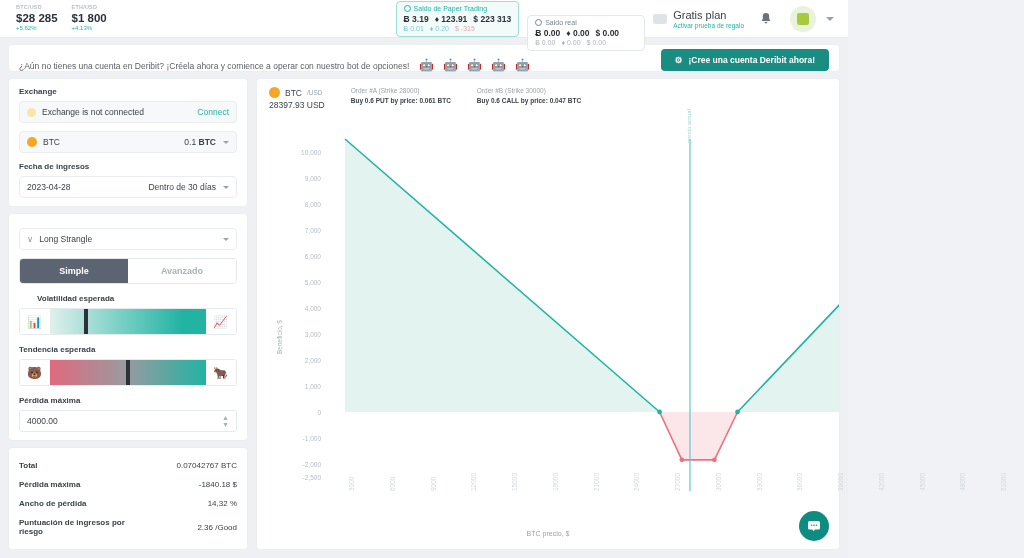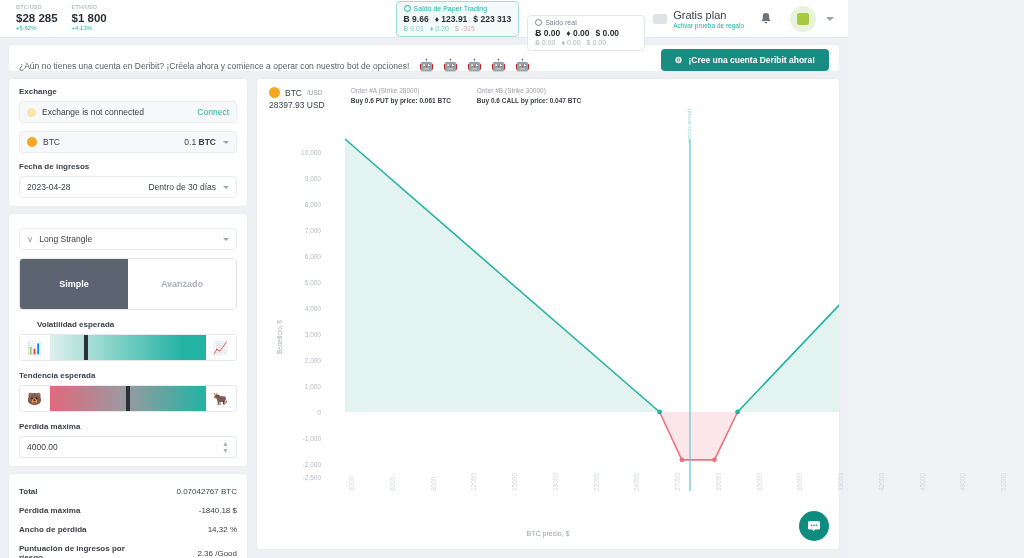--- a/index.html
+++ b/index.html
@@ -91,21 +91,21 @@
   .val-strong { font-size:8.5px; color:#3b4249; }
 
   .strat-head { display:flex; align-items:center; }
   .info-ico {
     width:11px;height:11px;border-radius:50%;border:1px solid #6b7279;
     display:flex;align-items:center;justify-content:center; font-size:6px; color:#6b7279;
   }
   .seg {
     display:flex; margin-top:8px; border-radius:4px; overflow:hidden; border:1px solid #e3e6ea;
   }
-  .seg > div { flex:1; text-align:center; font-size:9px; font-weight:bold; padding: 20px 0; cursor:pointer;}
+  .seg > div { flex:1; text-align:center; font-size:9px; font-weight:bold; padding: 7px 0; cursor:pointer;}
   .seg .on { background:#5b6470; color:#fff; }
   .seg .off { background:#fff; color:#aab1b8; }
 
   .slider-wrap { display:flex; align-items:stretch; height:27px; border:1px solid #e7eaed; border-radius:3px; overflow:hidden; margin-top:2px;}
   .slider-icon { width:30px; background:#fff; display:flex;align-items:center;justify-content:center; font-size:12px;}
   .slider-track { flex:1; position:relative; }
   .vol-track { background: linear-gradient(90deg,#dff0ec 0%, #22b3a3 85%); }
   .trend-track { background: linear-gradient(90deg,#e0697d 0%, #9a9aa0 48%, #22b3a3 100%); }
   .handle { position:absolute; top:0; bottom:0; width:4px; background:#2b3138; }
 
@@ -176,21 +176,21 @@
     </div>
 
     <div class="hdr-spacer"></div>
 
     <div class="bal-box">
       <div class="bal-title">
         <span class="bal-dot"></span>
         <span>Saldo de Paper Trading</span>
       </div>
       <div class="bal-row">
-        <span>Ƀ 9.66</span>
+        <span>Ƀ 3.19</span>
         <span>♦ 123.91</span>
         <span>$ 223 313</span>
       </div>
       <div class="bal-row sub">
         <span>Ƀ 0.01</span>
         <span>♦ 0.20</span>
         <span class="muted-pink">$ -315</span>
       </div>
     </div>
 

